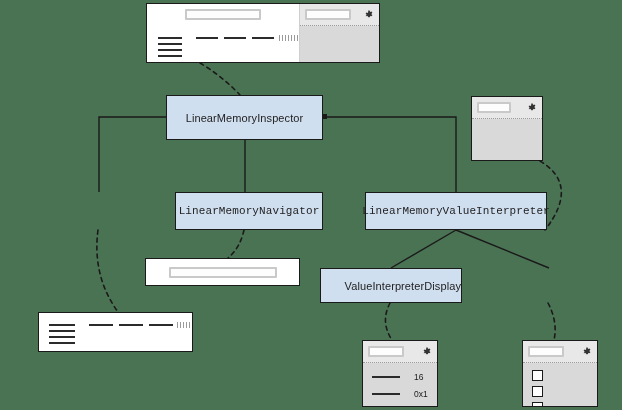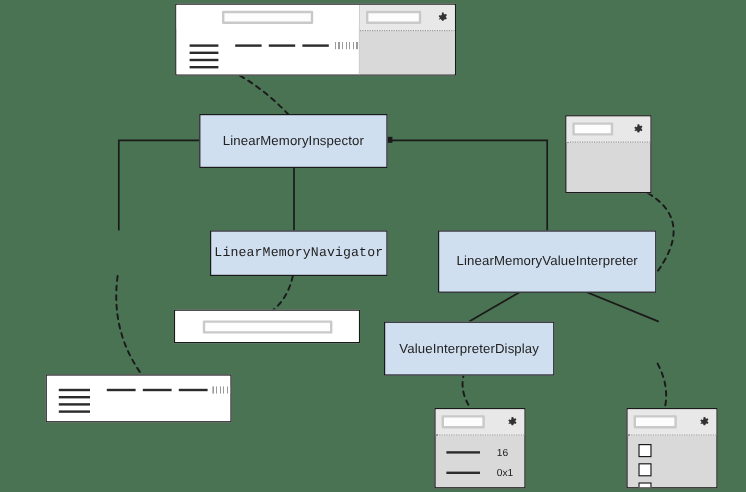--- a/index.html
+++ b/index.html
@@ -145,25 +145,25 @@
 
   <div class="node" style="left:166px;top:95px;width:157px;height:45px;">
     <span>LinearMemoryInspector</span>
   </div>
 
 
   <div class="node" style="left:175px;top:192px;width:148px;height:38px;font-family:Liberation Mono, monospace;">
     <span>LinearMemoryNavigator</span>
   </div>
 
-  <div class="node" style="left:365px;top:192px;width:182px;height:52px;">
+  <div class="node" style="left:365px;top:192px;width:182px;height:38px;font-family:Liberation Mono, monospace;">
     <span>LinearMemoryValueInterpreter</span>
   </div>
 
-  <div class="node" style="left:320px;top:268px;width:142px;height:45px;">
+  <div class="node" style="left:320px;top:268px;width:142px;height:35px;justify-content:flex-end;">
     <span>ValueInterpreterDisplay</span>
   </div>
 
 
   <div class="mock" style="left:145px;top:258px;width:155px;height:28px;">
     <div class="bar plain" style="height:100%;justify-content:center;">
       <div class="field" style="width:108px;"></div>
     </div>
   </div>
 

